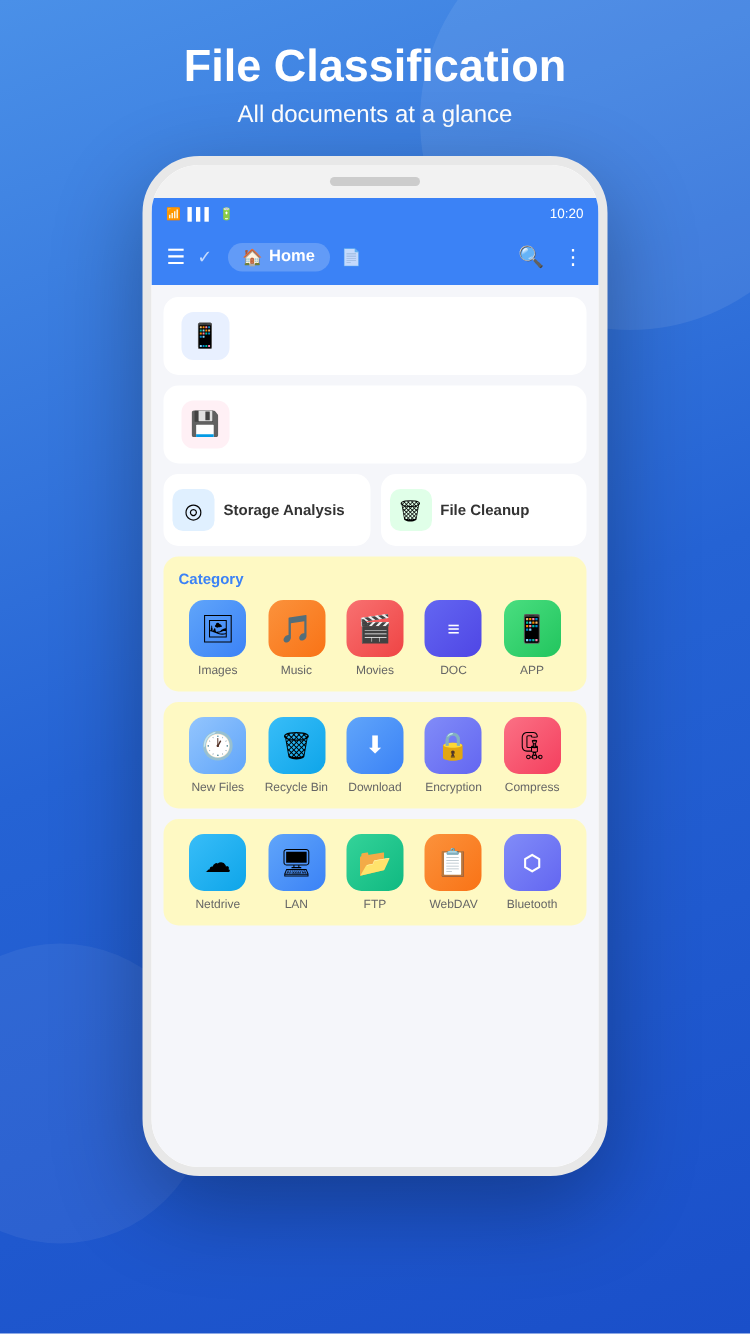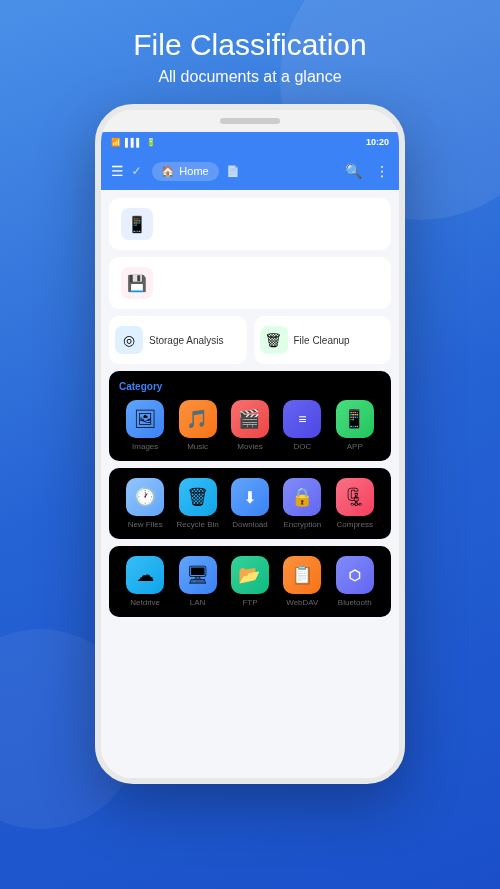--- a/index.html
+++ b/index.html
@@ -24,21 +24,21 @@
     .bg-circle-2 {
       position: absolute;
       width: 200px; height: 200px;
       border-radius: 50%;
       background: rgba(255,255,255,0.06);
       bottom: 60px; left: -60px;
     }
     .hero-title {
       color: #fff;
       font-size: 30px;
-      font-weight: 400;
+      font-weight: 700;
       margin-top: 28px;
       text-align: right;
       z-index: 1;
     }
     .hero-subtitle {
       color: #fff;
       font-size: 16px;
       font-weight: 400;
       margin-top: 6px;
       text-align: right;
@@ -75,21 +75,21 @@
       height: 20px;
       display: flex;
       align-items: center;
       justify-content: flex-end;
       padding: 0 10px;
       gap: 4px;
     }
     .status-bar-time {
       color: #fff;
       font-size: 9px;
-      font-weight: 700;
+      font-weight: 400;
       margin-left: auto;
       text-align: right;
     }
     .status-icon {
       color: #fff;
       font-size: 8px;
     }
     .toolbar {
       background: #3b82f6;
       height: 38px;
@@ -103,21 +103,21 @@
     .toolbar-home-btn {
       display: flex;
       align-items: center;
       gap: 4px;
       background: rgba(255,255,255,0.2);
       border-radius: 14px;
       padding: 3px 10px;
       margin-left: 4px;
     }
     .toolbar-home-icon { color: #fff; font-size: 11px; }
-    .toolbar-home-text { color: #fff; font-size: 11px; font-weight: 400; }
+    .toolbar-home-text { color: #fff; font-size: 11px; font-weight: 700; }
     .toolbar-file { color: rgba(255,255,255,0.7); font-size: 11px; margin-left: 2px; }
     .toolbar-spacer { flex: 1; }
     .toolbar-search { color: #fff; font-size: 14px; }
     .toolbar-dots { color: #fff; font-size: 14px; margin-left: 6px; }
 
     .phone-content {
       background: #f5f6fa;
       height: calc(100% - 80px);
       overflow-y: auto;
       padding: 8px;
@@ -180,24 +180,24 @@
     }
     .qa-icon {
       width: 28px; height: 28px;
       border-radius: 7px;
       display: flex; align-items: center; justify-content: center;
       font-size: 14px;
       flex-shrink: 0;
     }
     .qa-icon-blue { background: #e0f0ff; }
     .qa-icon-green { background: #e0ffe8; }
-    .qa-label { font-size: 10px; font-weight: 400; color: #333; }
+    .qa-label { font-size: 10px; font-weight: 700; color: #333; }
 
     .section-card {
-      background: #000000;
+      background: #fef9c3;
       border-radius: 10px;
       padding: 10px 10px;
     }
     .section-title {
       font-size: 10px;
       font-weight: 700;
       color: #3b82f6;
       margin-bottom: 8px;
     }
     .icon-grid {

